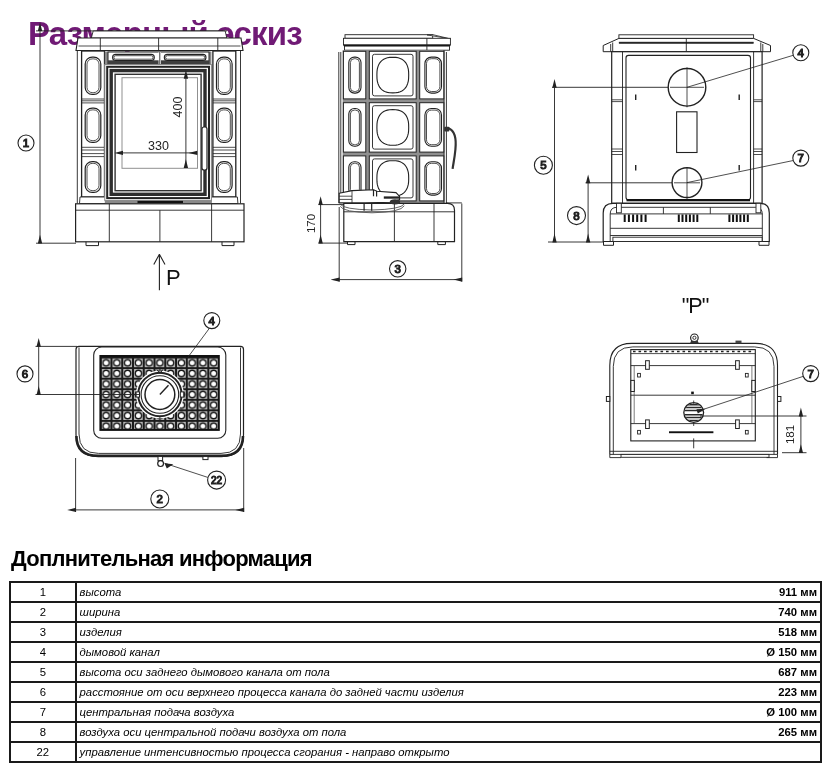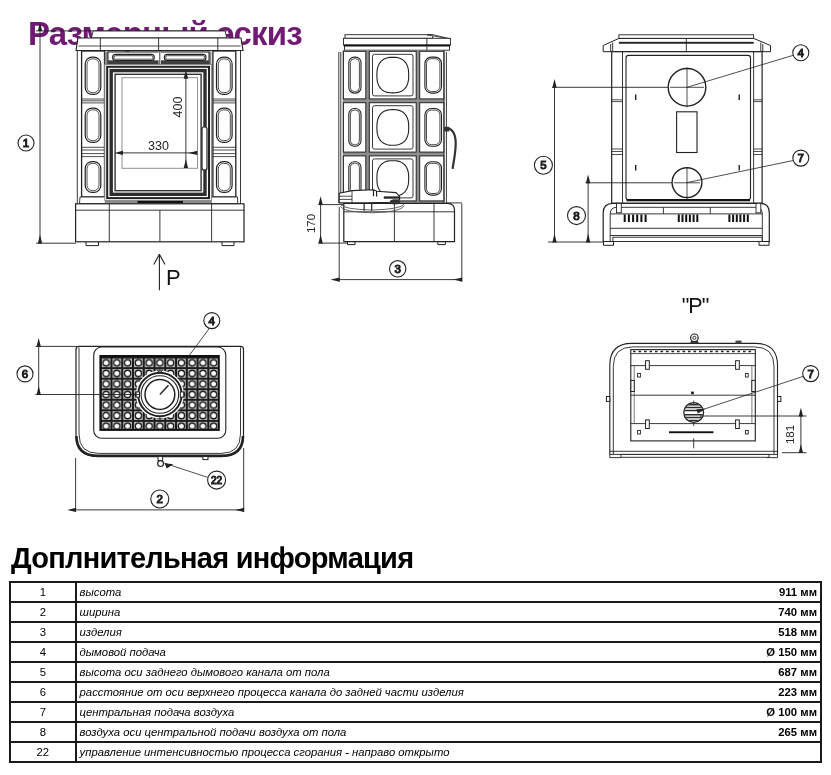--- a/index.html
+++ b/index.html
@@ -1,17 +1,17 @@
 <!DOCTYPE html>
 <html><head><meta charset="utf-8"><style>
 html,body{margin:0;padding:0;background:#fff;width:831px;height:775px;overflow:hidden;
 font-family:"Liberation Sans",sans-serif;}
 #page{position:relative;width:831px;height:775px;transform:translateZ(0);}
 h1{position:absolute;left:12px;top:5px;font-size:33px;letter-spacing:-0.8px;margin:16px;line-height:26px;color:#701a75;}
-h2{position:absolute;left:11px;top:546px;font-size:29px;letter-spacing:-0.75px;margin:0;line-height:25px;color:#000;}
+h2{position:absolute;left:11px;top:546px;font-size:22px;letter-spacing:-0.75px;margin:0;line-height:25px;color:#000;}
 table{position:absolute;left:9px;top:581px;width:813px;border-collapse:collapse;table-layout:fixed;}
 td{border:2px solid #1a1a1a;font-size:11.3px;color:#000;padding:0 3px;height:18px;line-height:17px;white-space:nowrap;overflow:hidden;}
 td.n{width:57px;text-align:center;border-right-width:1px;}
 td.d{width:616px;border-right:none;font-style:italic;}
 td.v{width:109px;text-align:right;border-left:none;font-weight:bold;}
 </style></head><body>
 <div id="page">
 
 <h1>Размерный эскиз</h1>
 <svg width="831" height="548" viewBox="0 0 831 548" font-family="Liberation Sans, sans-serif" stroke-linecap="butt" fill="none" style="transform:translateZ(0);">
@@ -444,21 +444,21 @@
           <td class="d">ширина</td>
           <td class="v">740 мм</td>
         </tr>
 <tr>
           <td class="n">3</td>
           <td class="d">изделия</td>
           <td class="v">518 мм</td>
         </tr>
 <tr>
           <td class="n">4</td>
-          <td class="d">дымовой подача</td>
+          <td class="d">дымовой канал</td>
           <td class="v">Ø 150 мм</td>
         </tr>
 <tr>
           <td class="n">5</td>
           <td class="d">высота оси заднего дымового канала от пола</td>
           <td class="v">687 мм</td>
         </tr>
 <tr>
           <td class="n">6</td>
           <td class="d">расстояние от оси верхнего процесса канала до задней части изделия</td>

